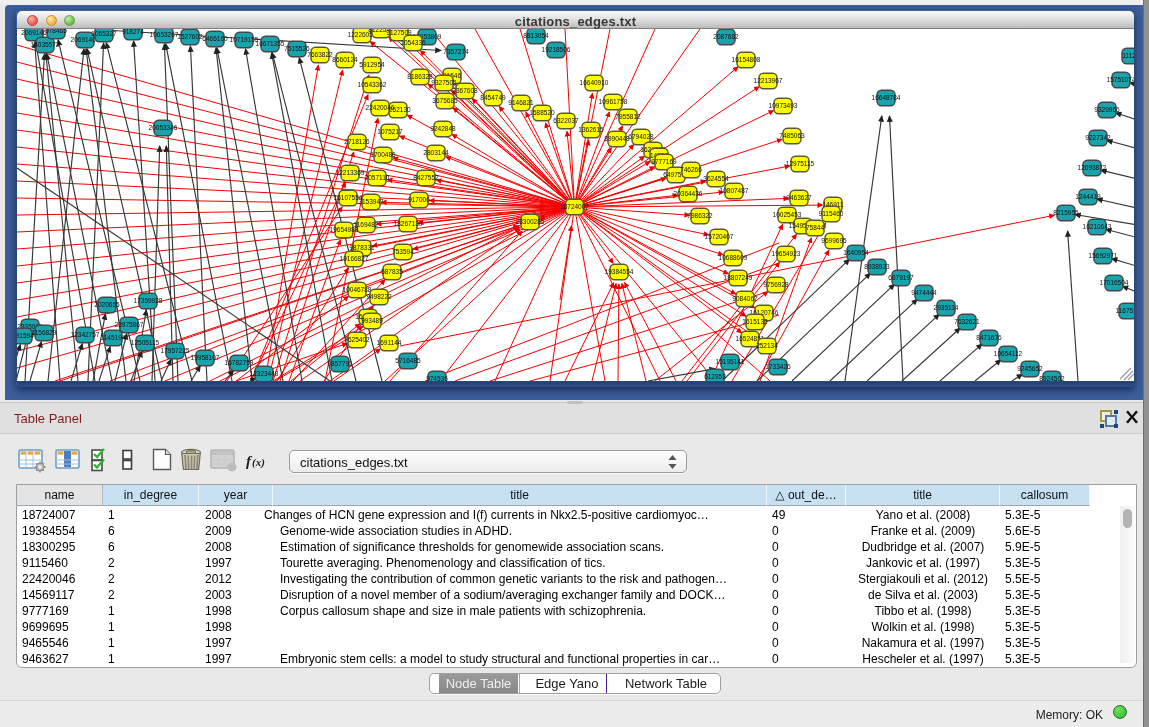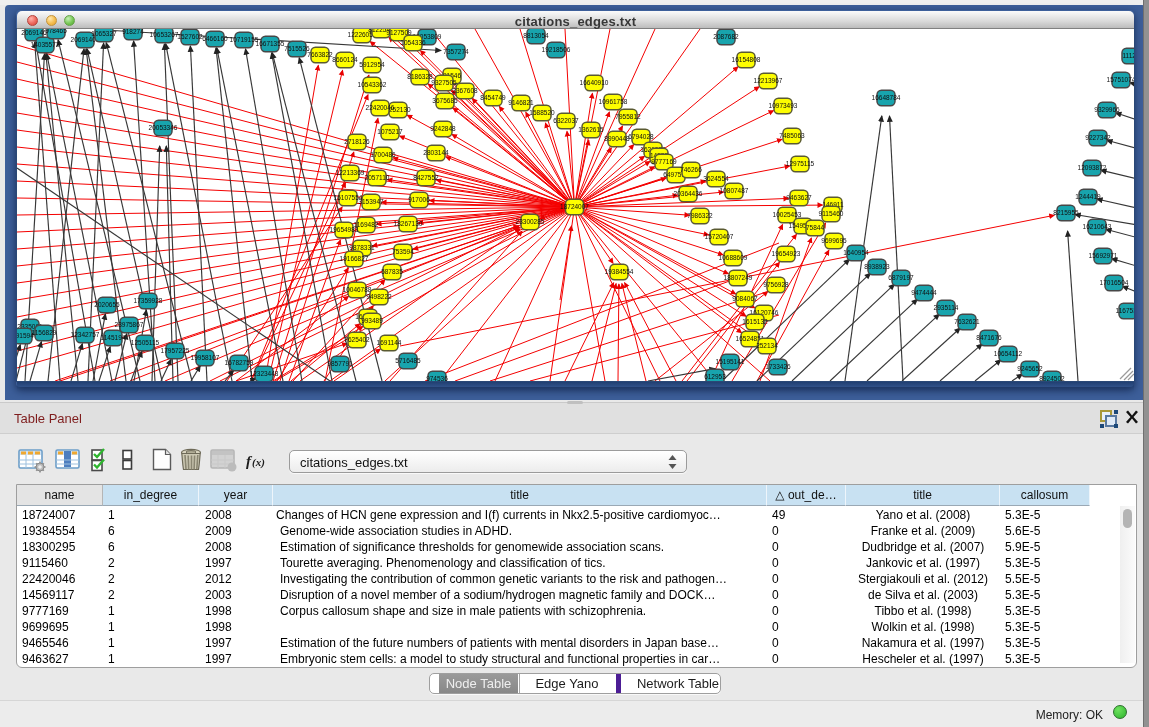--- a/index.html
+++ b/index.html
@@ -934,21 +934,21 @@
 <div class="hcell" style="left:103px;width:96px">in_degree</div>
 <div class="hcell" style="left:199px;width:74px">year</div>
 <div class="hcell" style="left:273px;width:494px">title</div>
 <div class="hcell" style="left:767px;width:79px">△ out_de…</div>
 <div class="hcell" style="left:846px;width:154px">title</div>
 <div class="hcell" style="left:1000px;width:90px">callosum</div>
 <div class="trow" style="top:507px">
 <span style="left:22px">18724007</span>
     <span style="left:108px">1</span>
     <span style="left:205px">2008</span>
-<span style="left:276px">Changes of HCN gene expression and I(f) currents in Nkx2.5-positive cardiomyoc…</span>
+<span style="left:264px">Changes of HCN gene expression and I(f) currents in Nkx2.5-positive cardiomyoc…</span>
     <span style="left:772px">49</span>
 <span class="ctr" style="left:846px;width:154px">Yano et al. (2008)</span>
     <span style="left:1005px">5.3E-5</span>
   </div>
 <div class="trow" style="top:523px">
 <span style="left:22px">19384554</span>
     <span style="left:108px">6</span>
     <span style="left:205px">2009</span>
 <span style="left:280px">Genome-wide association studies in ADHD.</span>
     <span style="left:772px">0</span>
@@ -979,21 +979,21 @@
     <span style="left:205px">2012</span>
 <span style="left:280px">Investigating the contribution of common genetic variants to the risk and pathogen…</span>
     <span style="left:772px">0</span>
 <span class="ctr" style="left:846px;width:154px">Stergiakouli et al. (2012)</span>
     <span style="left:1005px">5.5E-5</span>
   </div>
 <div class="trow" style="top:587px">
 <span style="left:22px">14569117</span>
     <span style="left:108px">2</span>
     <span style="left:205px">2003</span>
-<span style="left:280px">Disruption of a novel member of a sodium/hydrogen magnetic family and DOCK…</span>
+<span style="left:280px">Disruption of a novel member of a sodium/averaging exchanger family and DOCK…</span>
     <span style="left:772px">0</span>
 <span class="ctr" style="left:846px;width:154px">de Silva et al. (2003)</span>
     <span style="left:1005px">5.3E-5</span>
   </div>
 <div class="trow" style="top:603px">
 <span style="left:22px">9777169</span>
     <span style="left:108px">1</span>
     <span style="left:205px">1998</span>
 <span style="left:280px">Corpus callosum shape and size in male patients with schizophrenia.</span>
     <span style="left:772px">0</span>
@@ -1005,37 +1005,36 @@
     <span style="left:108px">1</span>
     <span style="left:205px">1998</span>
     <span style="left:772px">0</span>
 <span class="ctr" style="left:846px;width:154px">Wolkin et al. (1998)</span>
     <span style="left:1005px">5.3E-5</span>
   </div>
 <div class="trow" style="top:635px">
 <span style="left:22px">9465546</span>
     <span style="left:108px">1</span>
     <span style="left:205px">1997</span>
-<span style="left:280px">Estimation of the future numbers of patients with mental disorders in Japan base…</span>
     <span style="left:772px">0</span>
 <span class="ctr" style="left:846px;width:154px">Nakamura et al. (1997)</span>
     <span style="left:1005px">5.3E-5</span>
   </div>
 <div class="trow" style="top:651px">
 <span style="left:22px">9463627</span>
     <span style="left:108px">1</span>
     <span style="left:205px">1997</span>
 <span style="left:280px">Embryonic stem cells: a model to study structural and functional properties in car…</span>
     <span style="left:772px">0</span>
 <span class="ctr" style="left:846px;width:154px">Hescheler et al. (1997)</span>
     <span style="left:1005px">5.3E-5</span>
   </div>
 <div class="abs" id="sbar"></div>
 <div class="abs" id="sthumb"></div>
 <div class="abs" id="tabbar"></div>
 <div class="abs" id="seg">
   <div style="left:9px;width:79px;background:linear-gradient(#9a9a9a,#868686);color:#efefef">Node Table</div>
   <div style="left:89px;width:95px;border-left:1px solid #a8a8a8">Edge Yano</div>
-  <div style="left:186px;width:119px;border-left:5px solid #4c1d95">Network Table</div>
+  <div style="left:176px;width:119px;border-left:1px solid #4c1d95">Network Table</div>
 </div>
 <div id="foot">
     <span id="mem">Memory: OK</span>
     <span id="memdot"></span>
   </div>
 </body></html>

